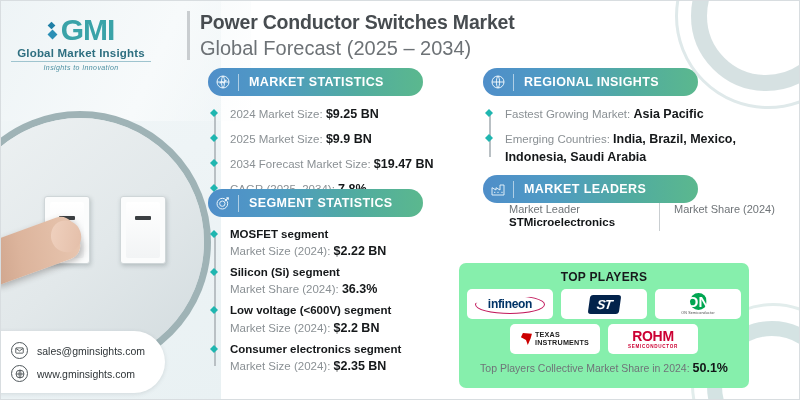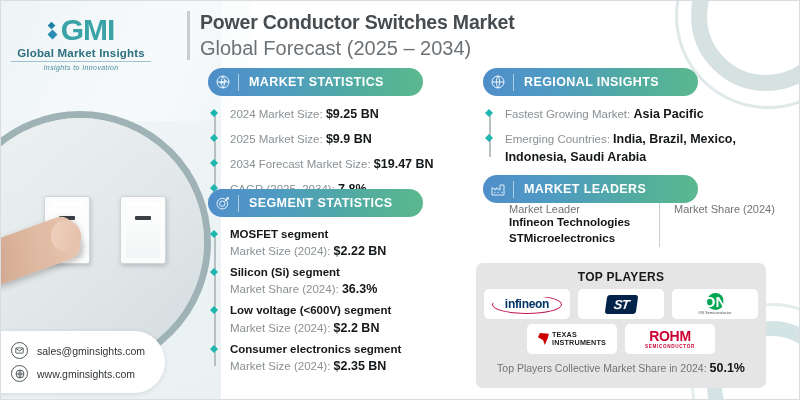--- a/index.html
+++ b/index.html
@@ -118,22 +118,22 @@
   .leaders-row { display:flex; padding-left:26px; }
   .leader-col { width:150px; }
   .leader-label { font-size:11px; color:#6f7478; }
   .leader-name { font-size:11.5px; font-weight:bold; color:#121517; line-height:1.38; }
   .leader-div { width:1px; background:#c9ced1; margin:0 12px 0 0; }
   .share-col { padding-left:2px; }
   .share-val { font-size:14px; font-weight:bold; color:#121517; margin-top:1px; }
 
   
   .players-card {
-    position:absolute; left:475px; top:262px; width:290px; height:125px;
-    background:#e5e5e5; border-radius:7px; padding:7px 8px 6px;
+    position:absolute; left:458px; top:262px; width:290px; height:125px;
+    background:#86efac; border-radius:7px; padding:7px 8px 6px;
   }
   .players-title { text-align:center; font-size:12px; font-weight:bold; color:#17191b; letter-spacing:.3px; }
   .logo-row { display:flex; justify-content:center; gap:8px; margin-top:5px; }
   .logo-box {
     background:#fff; border-radius:5px; width:86px; height:30px;
     display:flex; align-items:center; justify-content:center; overflow:hidden;
   }
   .logo-box.wide { width:90px; }
   .collective {
     text-align:center; font-size:10.5px; color:#6f7478; margin-top:7px;
@@ -319,21 +319,20 @@
             <path d="M3 21V10l6 3.5V10l6 3.5V6h6v15z"></path>
               <path d="M6 17h2M11 17h2M17 17h2"></path>
           </svg>
         </span>
         <span class="pill-sep"></span>
         <span class="pill-label">MARKET LEADERS</span>
       </div>
       <div class="leaders-row">
         <div class="leader-col">
           <div class="leader-label">Market Leader</div>
-          <div class="leader-name">Infineon Technologies</div>
           <div class="leader-name">STMicroelectronics</div>
         </div>
         <div class="leader-div"></div>
         <div class="share-col">
           <div class="leader-label">Market Share (2024)</div>
         </div>
       </div>
     </div>
   </div>
 

